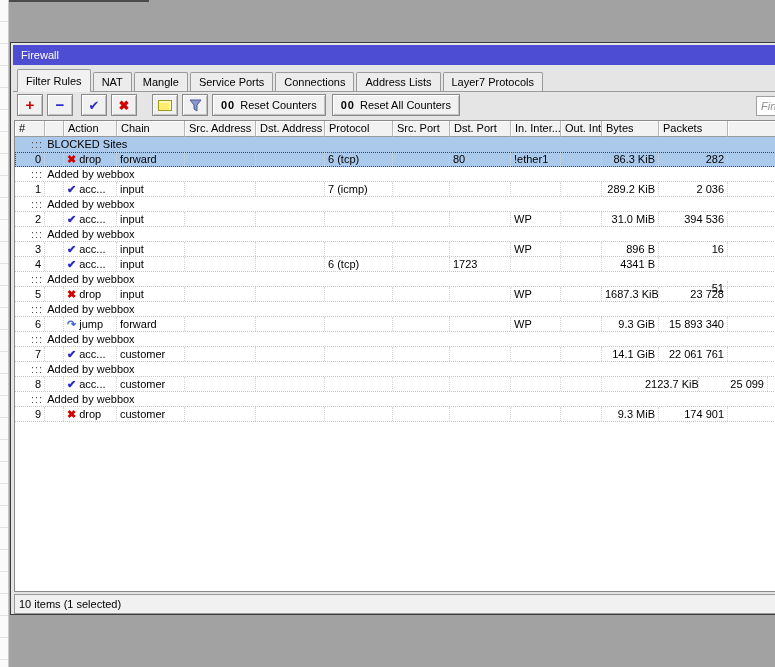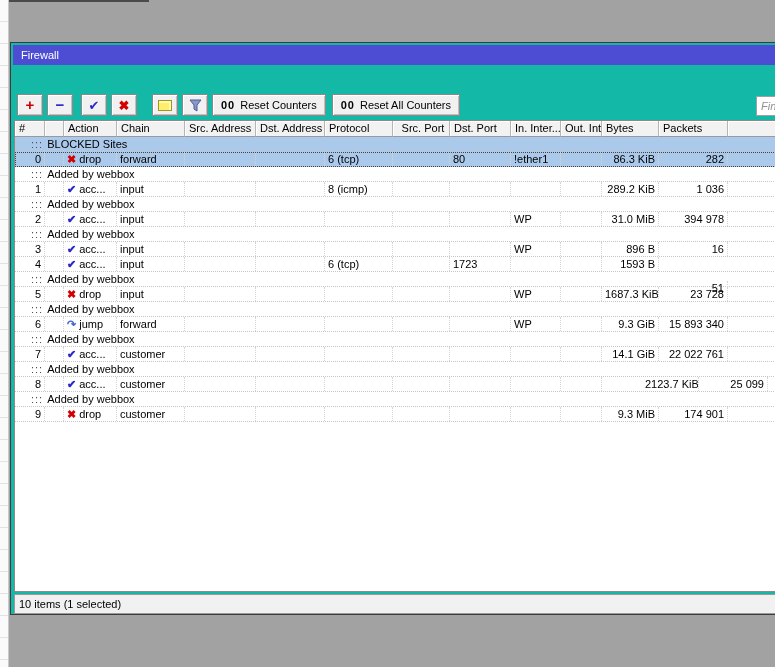--- a/index.html
+++ b/index.html
@@ -16,21 +16,21 @@
     background: repeating-linear-gradient(to bottom, #fafafa 0 21px, #e2e2e2 21px 22px);
     border-right: 1px solid #c8c8c8;
   }
   .top-dark-strip {
     position: absolute; left: 9px; top: 0; width: 140px; height: 2px;
     background: #4a4a4a;
   }
   
   .win {
     position: absolute; left: 10px; top: 42px; width: 766px; height: 573px;
-    background: #14b8a6;
+    background: #e5e5e5;
     border-top: 1px solid #3c3c3c;
     border-left: 1px solid #3c3c3c;
     border-bottom: 1px solid #3c3c3c;
     overflow: hidden;
   }
   .titlebar {
     position: absolute; left: 2px; top: 2px; width: 762px; height: 20px;
     background: #4d4dd3;
     color: #fff; line-height: 20px; padding-left: 8px;
     font-size: 11px;
@@ -125,20 +125,29 @@
 <body>
 
 <div class="left-strip"></div>
 <div class="top-dark-strip"></div>
 
 <div class="win">
   <div class="titlebar">
     <span>Firewall</span>
   </div>
 
+  <div class="tabbar">
+      <div class="tab active">Filter Rules</div>
+      <div class="tab">NAT</div>
+      <div class="tab">Mangle</div>
+      <div class="tab">Service Ports</div>
+      <div class="tab">Connections</div>
+      <div class="tab">Address Lists</div>
+      <div class="tab">Layer7 Protocols</div>
+    </div>
 
   <div class="toolbar">
     <div class="btn sq">
         <span class="glyph-add">+</span>
       </div>
     <div class="btn sq ml4">
         <span class="glyph-remove">−</span>
       </div>
     <div class="btn sq ml8">
         <span class="glyph-enable">✔</span>
@@ -170,21 +179,21 @@
 
   <div class="listregion">
     <div class="hdr">
         <div class="hdr-cell" style="width: 30px;">#</div>
         <div class="hdr-cell" style="width: 19px;"></div>
         <div class="hdr-cell" style="width: 53px;">Action</div>
         <div class="hdr-cell" style="width: 68px;">Chain</div>
         <div class="hdr-cell" style="width: 71px;">Src. Address</div>
         <div class="hdr-cell" style="width: 69px;">Dst. Address</div>
         <div class="hdr-cell" style="width: 68px;">Protocol</div>
-        <div class="hdr-cell" style="width: 57px; text-align: center;">Src. Port</div>
+        <div class="hdr-cell" style="width: 57px;">Src. Port</div>
         <div class="hdr-cell" style="width: 61px;">Dst. Port</div>
         <div class="hdr-cell" style="width: 50px;">In. Inter...</div>
         <div class="hdr-cell" style="width: 41px;">Out. Int...</div>
         <div class="hdr-cell" style="width: 57px;">Bytes</div>
         <div class="hdr-cell" style="width: 69px;">Packets</div>
         <div class="hdr-cell fill"></div>
       </div>
     <div>
         <div class="row comment selected">
           <div class="comment-row"><span class="c-prefix">:::</span><span>BLOCKED Sites</span></div>
@@ -208,46 +217,46 @@
         <div class="row comment">
           <div class="comment-row"><span class="c-prefix">:::</span><span>Added by webbox</span></div>
         </div>
         <div class="row rule">
           <div class="cell r" style="width: 30px;">1</div>
           <div class="cell" style="width: 19px;"></div>
           <div class="cell" style="width: 53px;"><span class="action-icon" style="color: rgb(41, 41, 200);">✔</span><span>acc...</span></div>
           <div class="cell" style="width: 68px;">input</div>
           <div class="cell" style="width: 71px;"></div>
           <div class="cell" style="width: 69px;"></div>
-          <div class="cell" style="width: 68px;">8 (icmp)</div>
+          <div class="cell" style="width: 68px;">7 (icmp)</div>
           <div class="cell" style="width: 57px;"></div>
           <div class="cell" style="width: 61px;"></div>
           <div class="cell" style="width: 50px;"></div>
           <div class="cell" style="width: 41px;"></div>
           <div class="cell r" style="width: 57px;">289.2 KiB</div>
-          <div class="cell r" style="width: 69px;">1 036</div>
+          <div class="cell r" style="width: 69px;">2 036</div>
           <div class="cell fill"></div>
         </div>
         <div class="row comment">
           <div class="comment-row"><span class="c-prefix">:::</span><span>Added by webbox</span></div>
         </div>
         <div class="row rule">
           <div class="cell r" style="width: 30px;">2</div>
           <div class="cell" style="width: 19px;"></div>
           <div class="cell" style="width: 53px;"><span class="action-icon" style="color: rgb(41, 41, 200);">✔</span><span>acc...</span></div>
           <div class="cell" style="width: 68px;">input</div>
           <div class="cell" style="width: 71px;"></div>
           <div class="cell" style="width: 69px;"></div>
           <div class="cell" style="width: 68px;"></div>
           <div class="cell" style="width: 57px;"></div>
           <div class="cell" style="width: 61px;"></div>
           <div class="cell" style="width: 50px;">WP</div>
           <div class="cell" style="width: 41px;"></div>
           <div class="cell r" style="width: 57px;">31.0 MiB</div>
-          <div class="cell r" style="width: 69px;">394 978</div>
+          <div class="cell r" style="width: 69px;">394 536</div>
           <div class="cell fill"></div>
         </div>
         <div class="row comment">
           <div class="comment-row"><span class="c-prefix">:::</span><span>Added by webbox</span></div>
         </div>
         <div class="row rule">
           <div class="cell r" style="width: 30px;">3</div>
           <div class="cell" style="width: 19px;"></div>
           <div class="cell" style="width: 53px;"><span class="action-icon" style="color: rgb(41, 41, 200);">✔</span><span>acc...</span></div>
           <div class="cell" style="width: 68px;">input</div>
@@ -267,21 +276,21 @@
           <div class="cell" style="width: 19px;"></div>
           <div class="cell" style="width: 53px;"><span class="action-icon" style="color: rgb(41, 41, 200);">✔</span><span>acc...</span></div>
           <div class="cell" style="width: 68px;">input</div>
           <div class="cell" style="width: 71px;"></div>
           <div class="cell" style="width: 69px;"></div>
           <div class="cell" style="width: 68px;">6 (tcp)</div>
           <div class="cell" style="width: 57px;"></div>
           <div class="cell" style="width: 61px;">1723</div>
           <div class="cell" style="width: 50px;"></div>
           <div class="cell" style="width: 41px;"></div>
-          <div class="cell r" style="width: 57px;">1593 B</div>
+          <div class="cell r" style="width: 57px;">4341 B</div>
           <div class="cell r" style="width: 69px; margin-top: 24px;">51</div>
           <div class="cell fill"></div>
         </div>
         <div class="row comment">
           <div class="comment-row"><span class="c-prefix">:::</span><span>Added by webbox</span></div>
         </div>
         <div class="row rule">
           <div class="cell r" style="width: 30px;">5</div>
           <div class="cell" style="width: 19px;"></div>
           <div class="cell" style="width: 53px;"><span class="action-icon" style="color: rgb(212, 0, 0);">✖</span><span>drop</span></div>
@@ -325,21 +334,21 @@
           <div class="cell" style="width: 53px;"><span class="action-icon" style="color: rgb(41, 41, 200);">✔</span><span>acc...</span></div>
           <div class="cell" style="width: 68px;">customer</div>
           <div class="cell" style="width: 71px;"></div>
           <div class="cell" style="width: 69px;"></div>
           <div class="cell" style="width: 68px;"></div>
           <div class="cell" style="width: 57px;"></div>
           <div class="cell" style="width: 61px;"></div>
           <div class="cell" style="width: 50px;"></div>
           <div class="cell" style="width: 41px;"></div>
           <div class="cell r" style="width: 57px;">14.1 GiB</div>
-          <div class="cell r" style="width: 69px;">22 022 761</div>
+          <div class="cell r" style="width: 69px;">22 061 761</div>
           <div class="cell fill"></div>
         </div>
         <div class="row comment">
           <div class="comment-row"><span class="c-prefix">:::</span><span>Added by webbox</span></div>
         </div>
         <div class="row rule">
           <div class="cell r" style="width: 30px;">8</div>
           <div class="cell" style="width: 19px;"></div>
           <div class="cell" style="width: 53px;"><span class="action-icon" style="color: rgb(41, 41, 200);">✔</span><span>acc...</span></div>
           <div class="cell" style="width: 68px;">customer</div>

